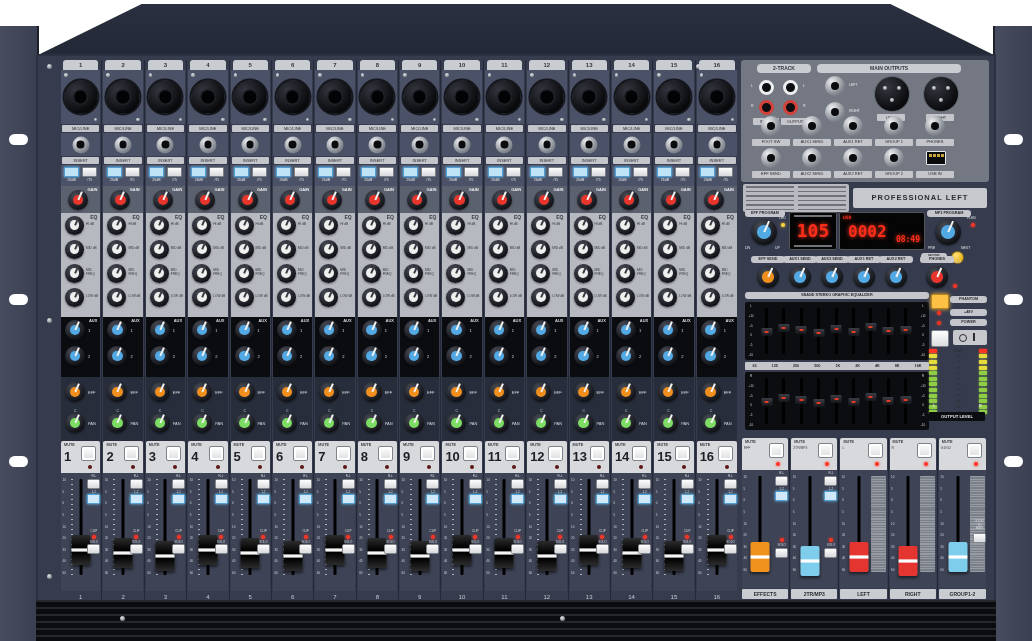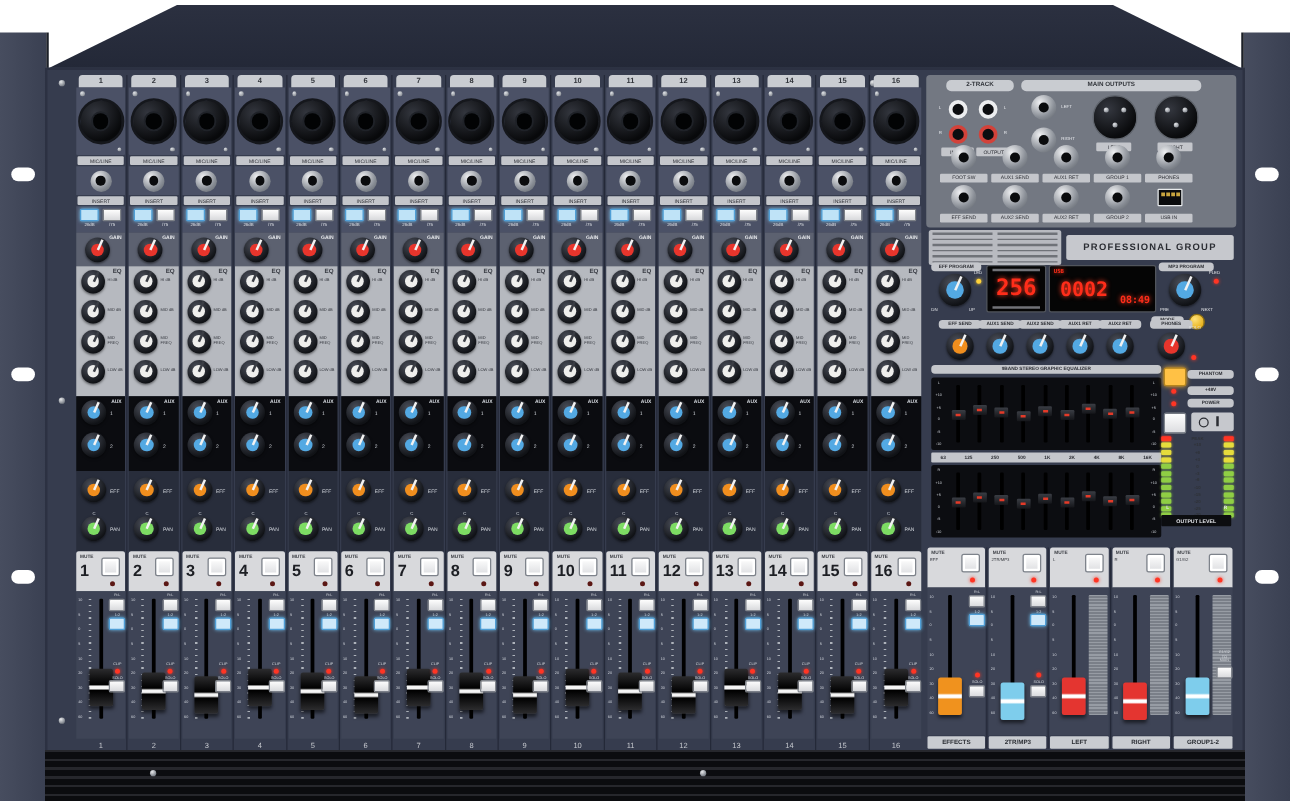--- a/index.html
+++ b/index.html
@@ -2184,34 +2184,34 @@
           </div>
         <div class="lrow">
             <i></i>
             <i></i>
           </div>
           <div class="lrow">
             <i></i>
             <i></i>
           </div>
       </div>
-      <div class="brand">PROFESSIONAL GROUP</div>
+      <div class="brand">PROFESSIONAL LEFT</div>
 
       <div class="klabel" style="left:4px;top:150px;width:40px">EFF PROGRAM</div>
       <div class="knob" style="position:absolute;left:10px;top:159px;width:26px;height:26px;--cap:#53a9e3">
           <i class="ptr"></i>
         </div>
       <span class="tinyw" style="left:4px;top:186px">DN</span>
       <span class="tinyw" style="left:34px;top:186px">UP</span>
       <span class="tinyw" style="left:38px;top:156px">LED</span>
       <span class="led yellow" style="position:absolute;left:40px;top:163px"></span>
 
       <div class="disp" style="left:48px;top:152px;width:46px;height:36px">
         <span class="cap-line" style="top:2px"></span>
-        <div class="seg" style="font-size:18px;text-align:center;margin-top:7px">256</div>
+        <div class="seg" style="font-size:18px;text-align:center;margin-top:7px">105</div>
         <span class="cap-line" style="bottom:2px"></span>
       </div>
       <div class="disp" style="left:98px;top:152px;width:84px;height:36px">
         <span class="seg" style="position:absolute;left:3px;top:2px;font-size:4.5px">USB</span>
         <span class="seg" style="position:absolute;left:8px;top:9px;font-size:16px">0002</span>
         <span class="seg" style="position:absolute;right:4px;bottom:5px;font-size:8px">08:49</span>
       </div>
 
       <div class="klabel" style="left:186px;top:150px;width:44px">MP3 PROGRAM</div>
       <div class="knob" style="position:absolute;left:194px;top:159px;width:26px;height:26px;--cap:#53a9e3">

